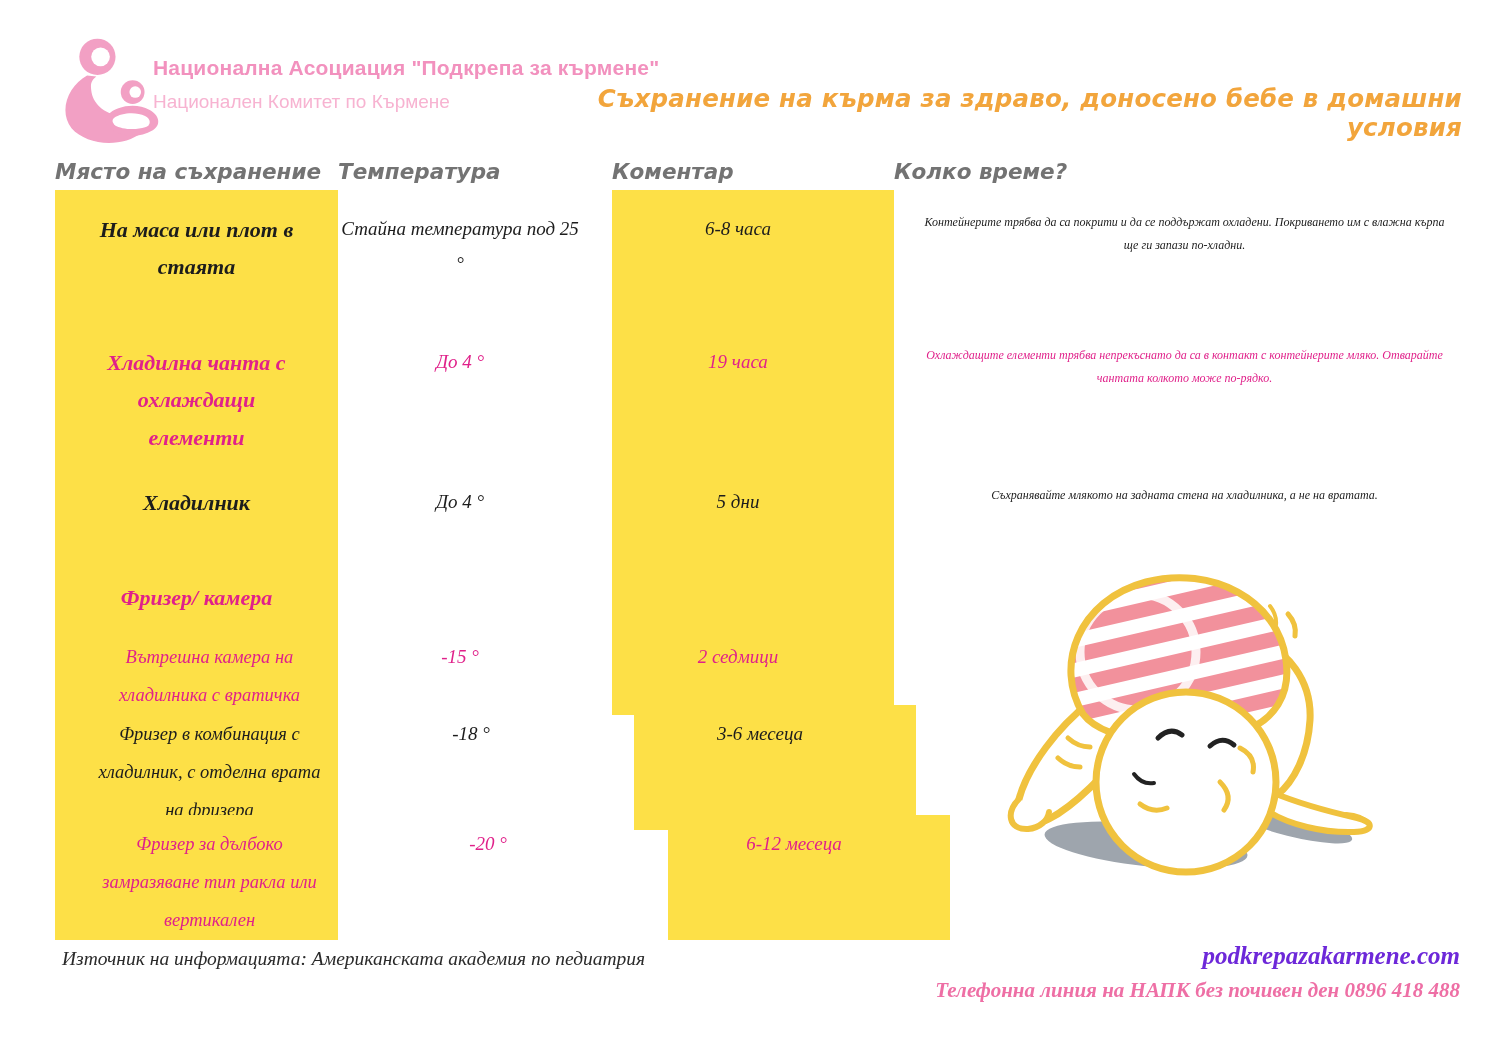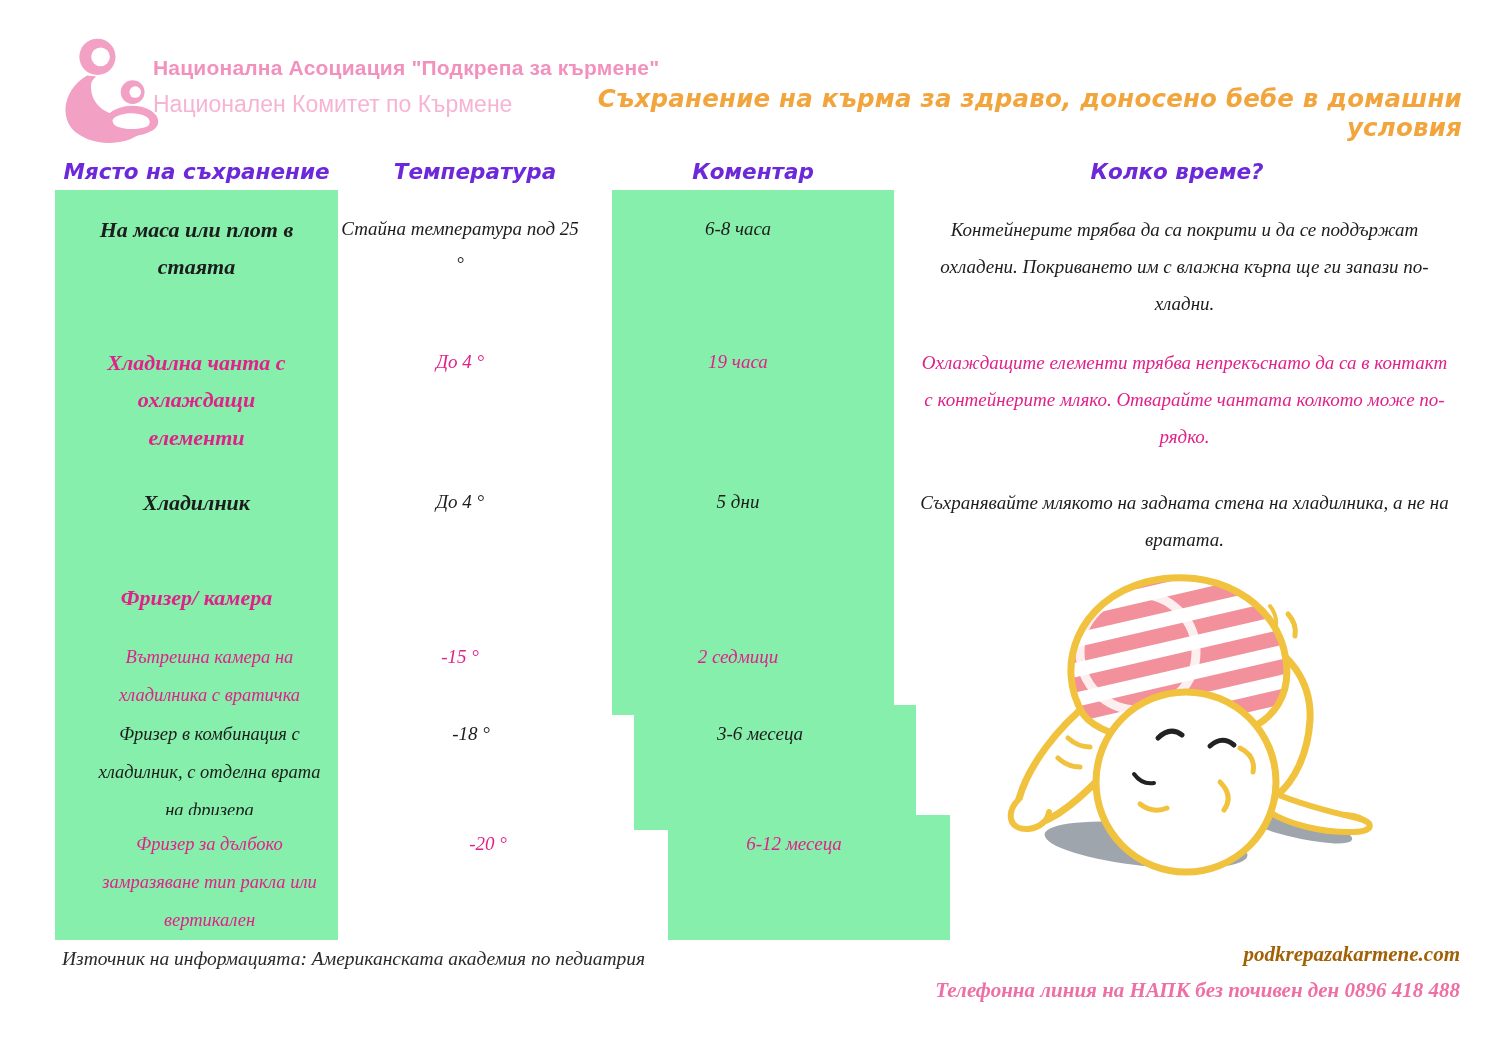--- a/index.html
+++ b/index.html
@@ -11,61 +11,61 @@
   .page { position:absolute; inset:0; background:#fff; }
 
   
   .logo { position:absolute; left:56px; top:34px; width:116px; height:112px; }
   .org-block { position:absolute; left:153px; top:56px; }
   .org-name {
     font-family:"Liberation Sans", sans-serif; font-size:21px; font-weight:bold;
     color:#F291BE; letter-spacing:.2px;
   }
   .org-sub {
-    font-family:"Liberation Sans", sans-serif; font-size:23px;
+    font-family:"Liberation Sans", sans-serif; font-size:19px;
     color:#F7B3D1; margin-top:11px;
   }
   .main-title {
     position:absolute; right:38px; top:84px; width:880px; text-align:right;
     font-family:"DejaVu Sans", sans-serif; font-style:italic; font-weight:bold;
     font-size:24.5px; color:#F2A53C; letter-spacing:.2px;
   }
 
   
   .table { position:absolute; left:55px; top:152px; width:1405px; }
   .thead, .row { display:grid; grid-template-columns:283px 274px 282px 566px; }
   .thead { height:38px; align-items:end; }
   .th {
-    text-align:center; font-family:"DejaVu Sans", sans-serif; font-style:italic;
-    font-weight:bold; font-size:21.5px; color:#6d28d9; padding-bottom:6px;
+    font-family:"DejaVu Sans", sans-serif; font-style:italic;
+    font-weight:bold; font-size:21.5px; color:#737373; padding-bottom:6px;
   }
   .cell { text-align:center; font-style:italic; color:#1c1c1c; }
-  .pink { background:#86efac; }
+  .pink { background:#fde047; }
   .magenta { color:#E0218A; }
 
   .r1 { height:140px; } .r2 { height:140px; } .r3 { height:105px; }
   .r4 { height:55px; }  .r5 { height:75px; }  .r6 { height:110px;gap:11px; } .r7 { height:78px;gap:28px; }
   .r1 .cell { padding-top:21px; } .r2 .cell { padding-top:14px; }
   .r3 .cell { padding-top:14px; } .r4 .cell { padding-top:4px; }
   .r5 .cell { padding-top:9px; }  .r6 .cell { padding-top:11px; }
   .r7 .cell { padding-top:11px; }
 
   .c-place { font-size:22px; font-weight:bold; line-height:1.7; padding-left:36px; padding-right:36px; }
   .c-place.small { font-size:18.5px; font-weight:normal; line-height:2.05; padding-right:10px; }
   .c-temp, .c-dur { font-size:19px; line-height:1.85; padding-right:30px; }
-  .c-comment { font-size:19px; line-height:1.95; padding-left:23px; padding-right:8px; }
+  .c-comment { font-size:12px; line-height:1.95; padding-left:23px; padding-right:8px; }
 
   
   .source {
     position:absolute; left:62px; top:948px; font-style:italic;
     font-size:19.5px; color:#2a2a2a;
   }
   .website {
     position:absolute; right:40px; top:942px; font-style:italic; font-weight:bold;
-    font-size:21px; color:#a16207;
+    font-size:25px; color:#6d28d9;
   }
   .phone {
     position:absolute; right:40px; top:978px; font-style:italic; font-weight:bold;
     font-size:21px; color:#EE6FA5;margin-left:12px;
   }
 
   
   .baby { position:absolute; left:988px; top:552px; width:424px; height:348px; }
 </style>
 </head>

